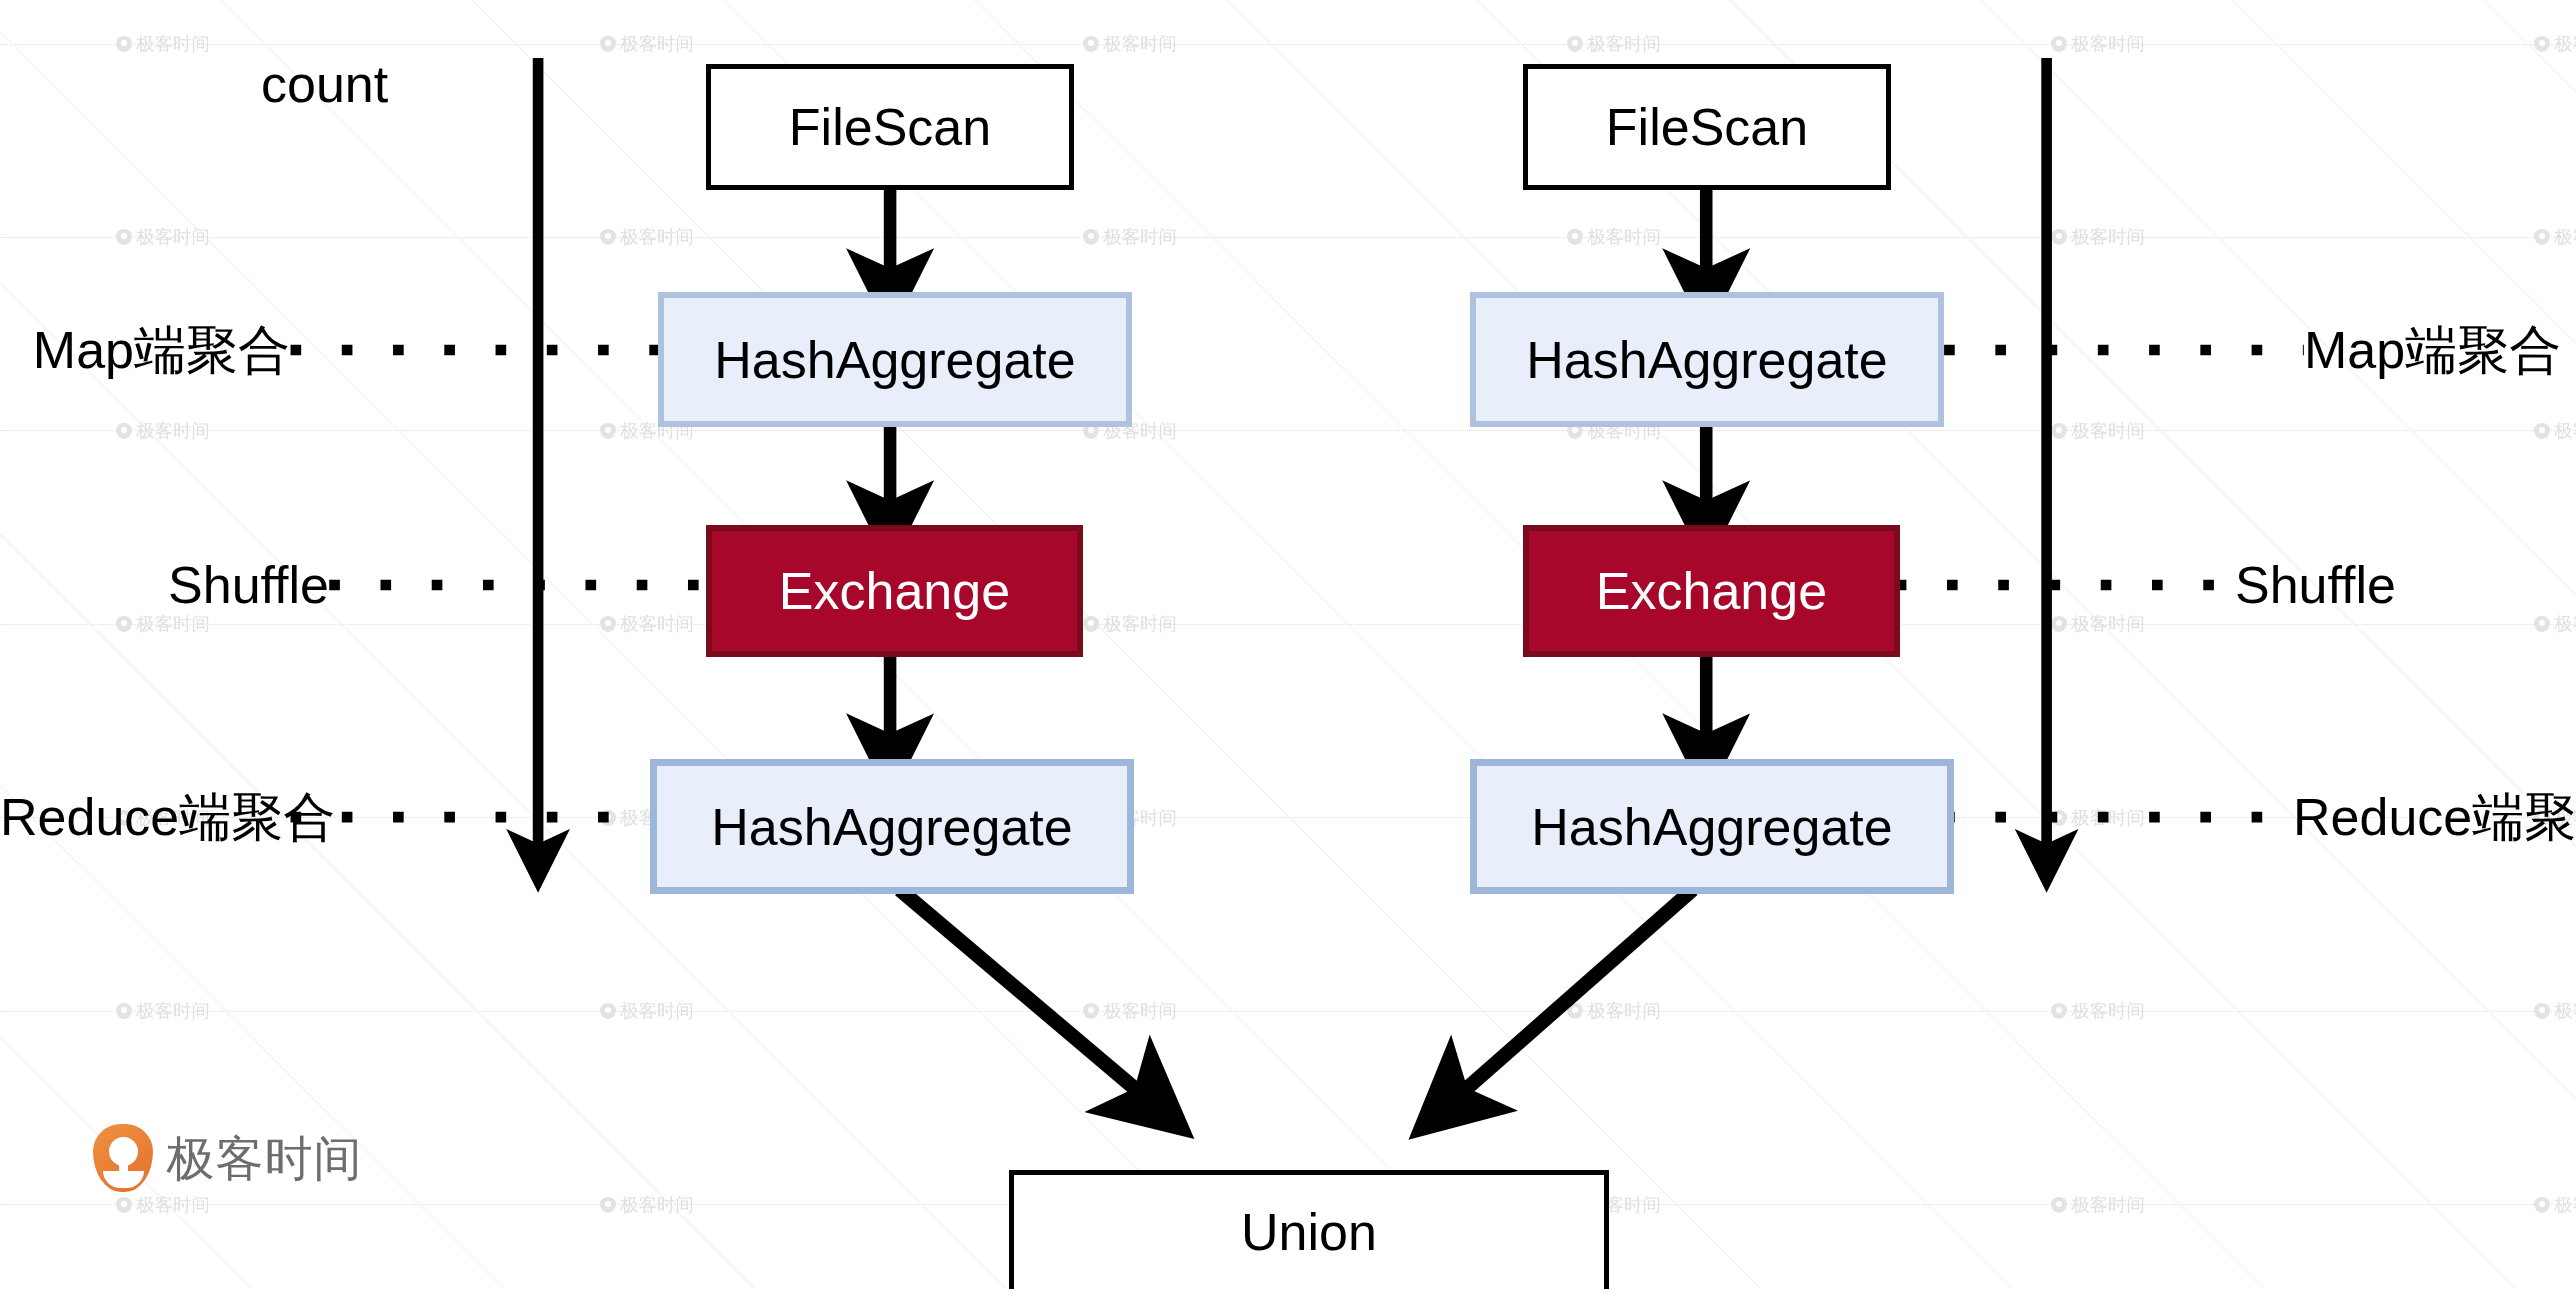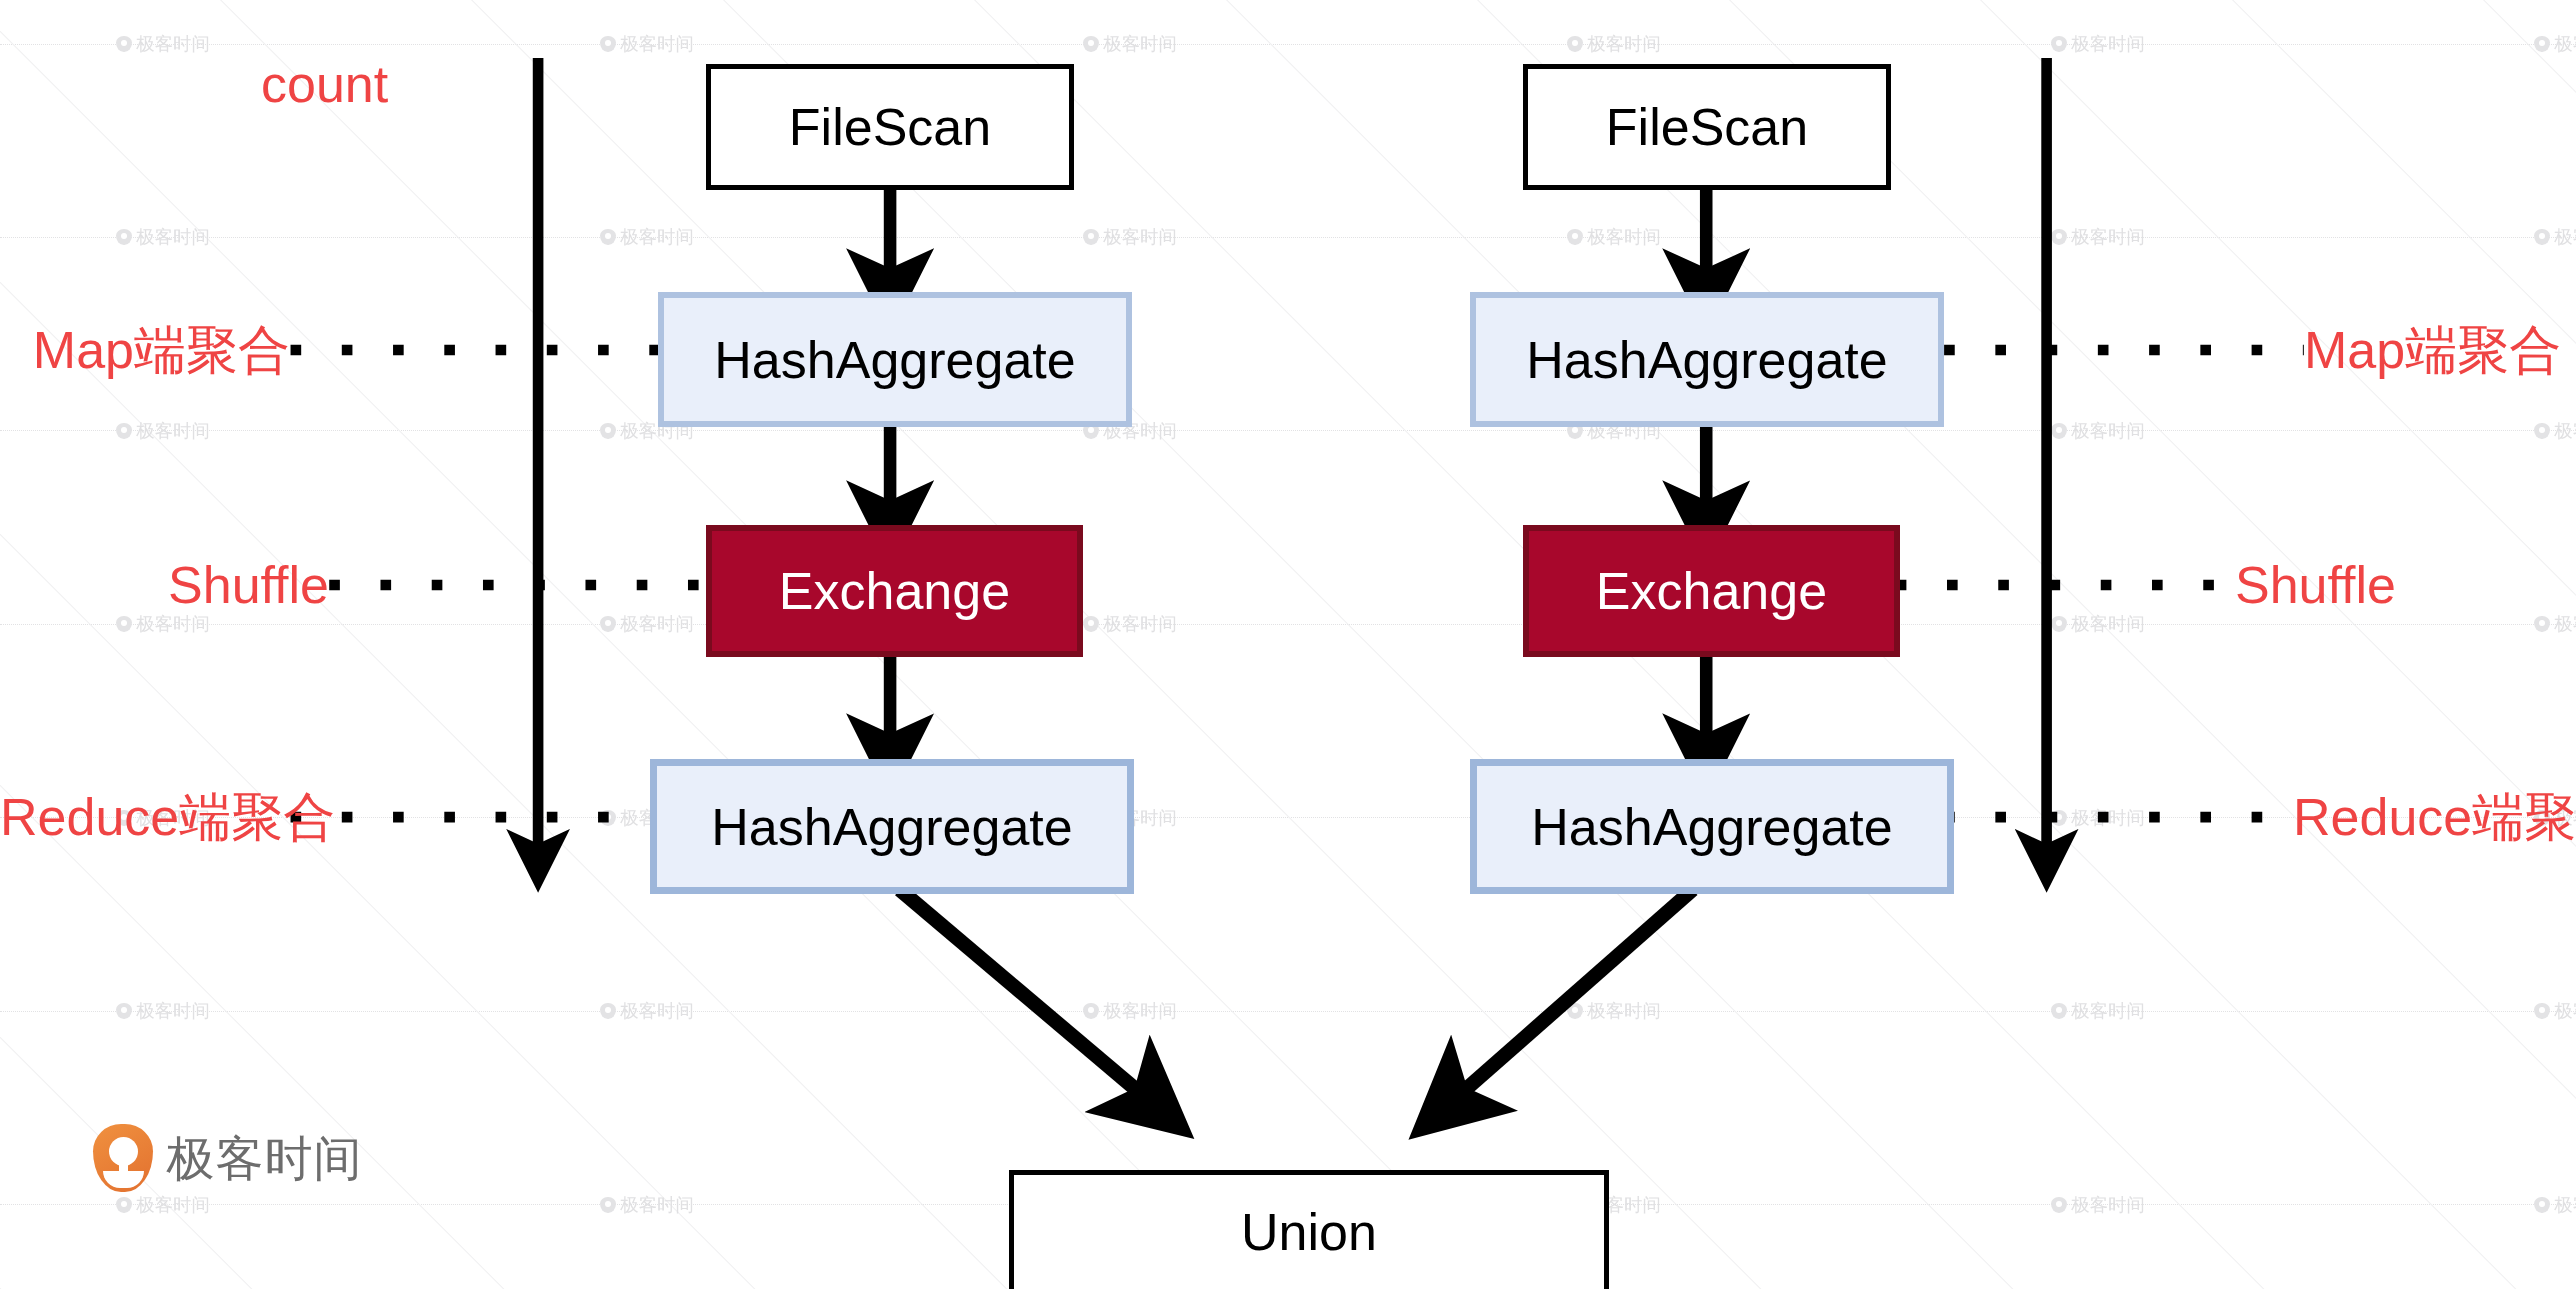--- a/index.html
+++ b/index.html
@@ -104,21 +104,21 @@
     background: #a8072c;
     border: 6.8px solid #7a0a1e;
     color: #ffffff;
     font-size: 52px;
   }
 
   
   .side-label {
     position: absolute;
     z-index: 3;
-    color: #ef4444;
+    color: #000000;
     font-size: 52px;
     line-height: 1;
     white-space: nowrap;
   }
   .side-label.right-align { text-align: right; }
 
   
   #brand-logo {
     position: absolute;
     left: 93px;

